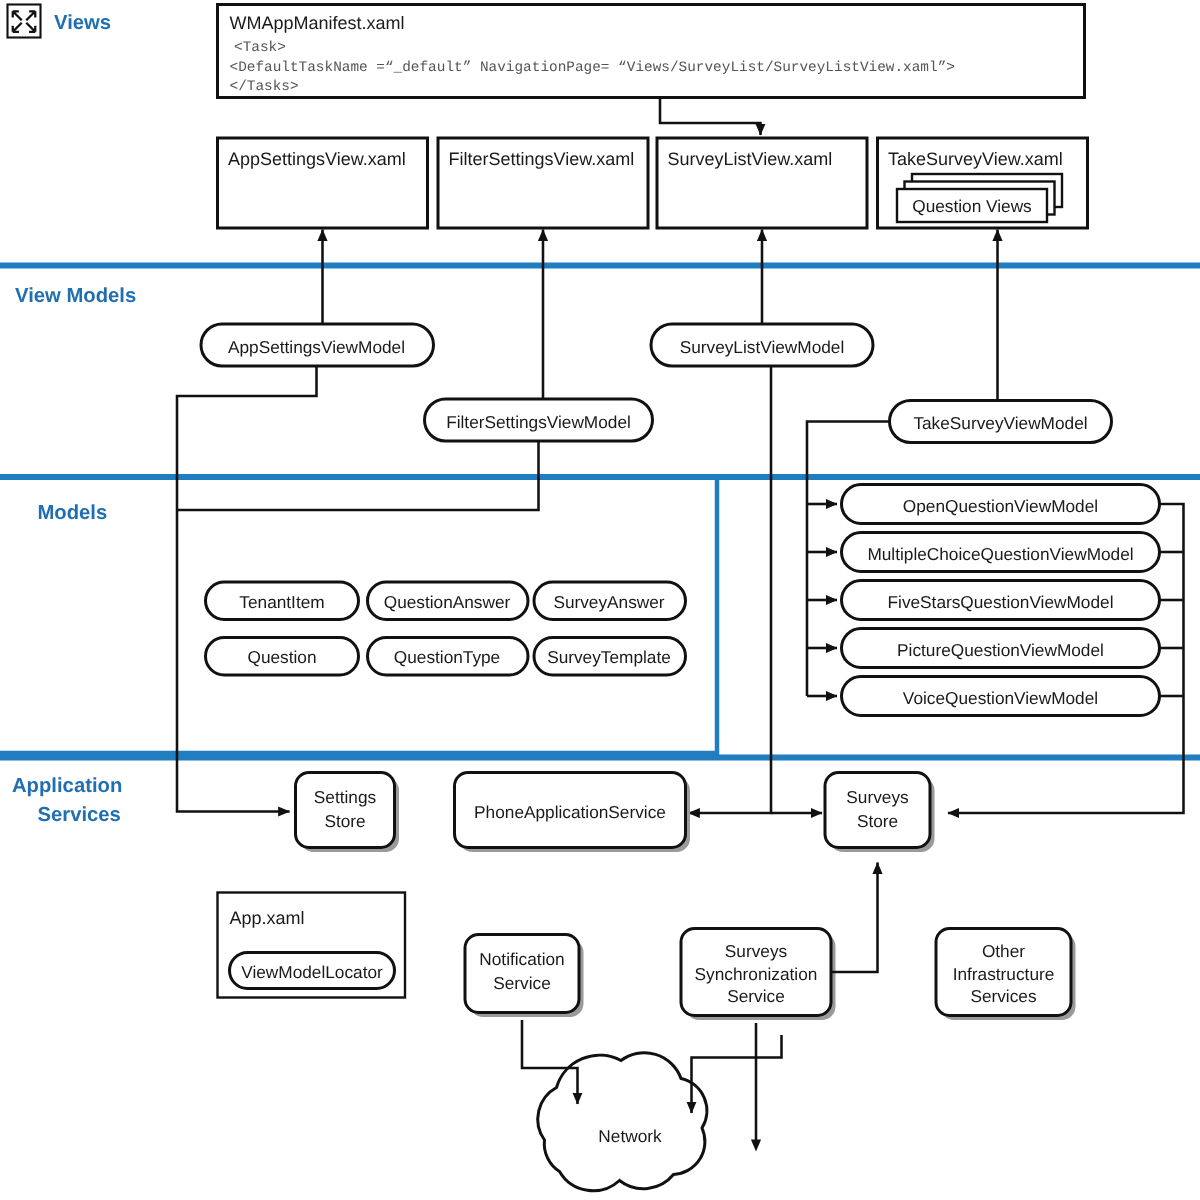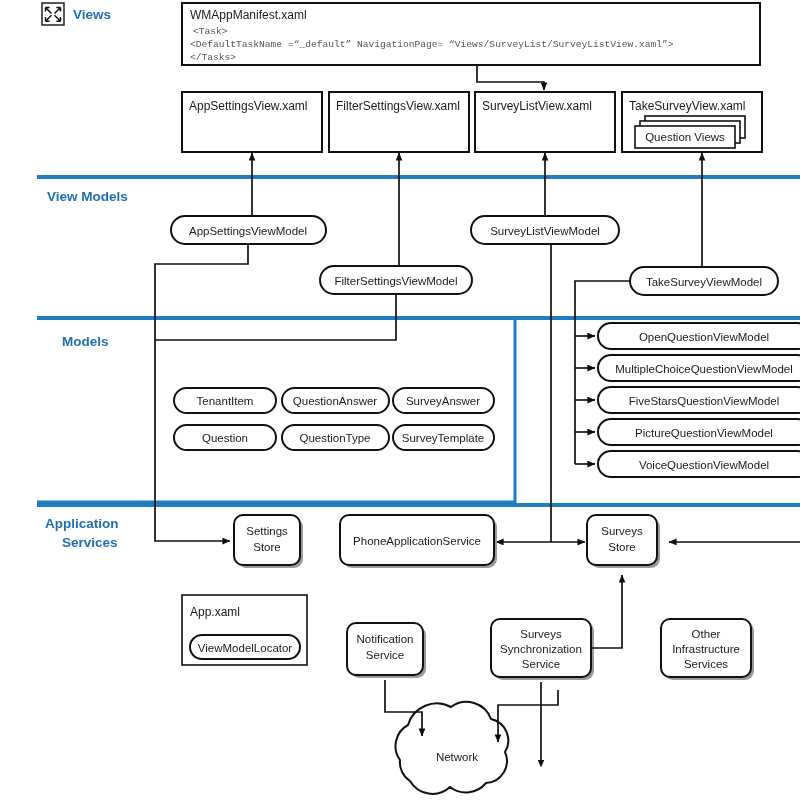--- a/index.html
+++ b/index.html
@@ -1,18 +1,18 @@
 <!DOCTYPE html>
 <html><head>
 <meta charset="utf-8">
 <style>
   html,body{margin:0;padding:0;background:#ffffff;}
   body{width:800px;height:800px;overflow:hidden;
        font-family:"Liberation Sans","DejaVu Sans",sans-serif;}
-  #stage{position:relative;width:748px;height:800px;margin-left:37px;}
+  #stage{position:relative;width:748px;height:800px;}
   svg{display:block;}
   .band-label{fill:#1F6FB2;font-weight:bold;font-size:13.5px;
               font-family:"Liberation Sans",sans-serif;}
   .node-text{fill:#1a1a1a;font-size:11.5px;text-anchor:middle;
              font-family:"Liberation Sans",sans-serif;}
   .box-title{fill:#1a1a1a;font-size:12px;
              font-family:"Liberation Sans",sans-serif;}
   .code-text{fill:#555;font-size:9.6px;
              font-family:"Liberation Mono","DejaVu Sans Mono",monospace;}
   .shp{fill:#ffffff;stroke:#111111;stroke-width:2;}

